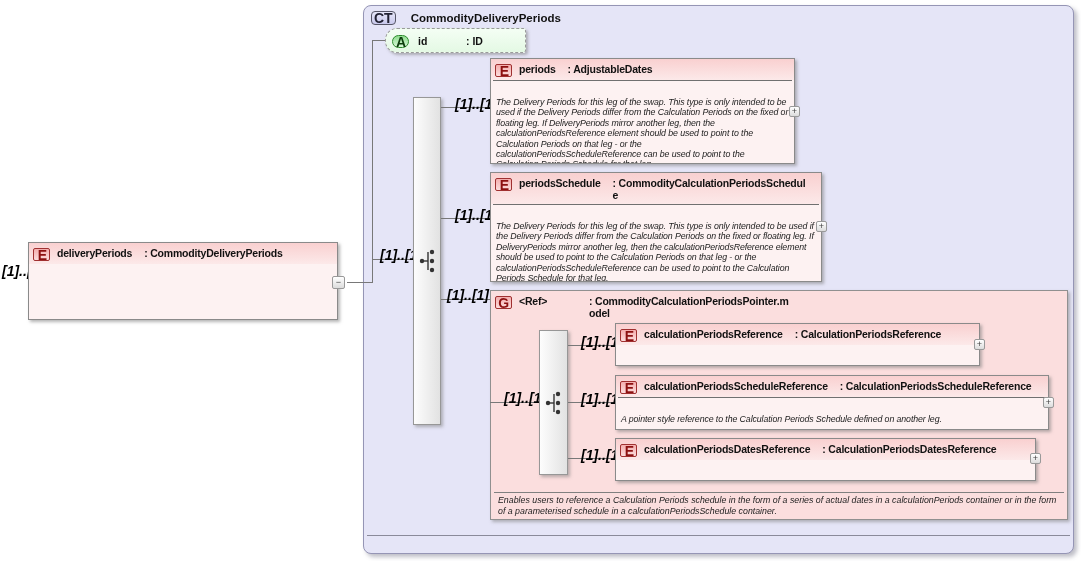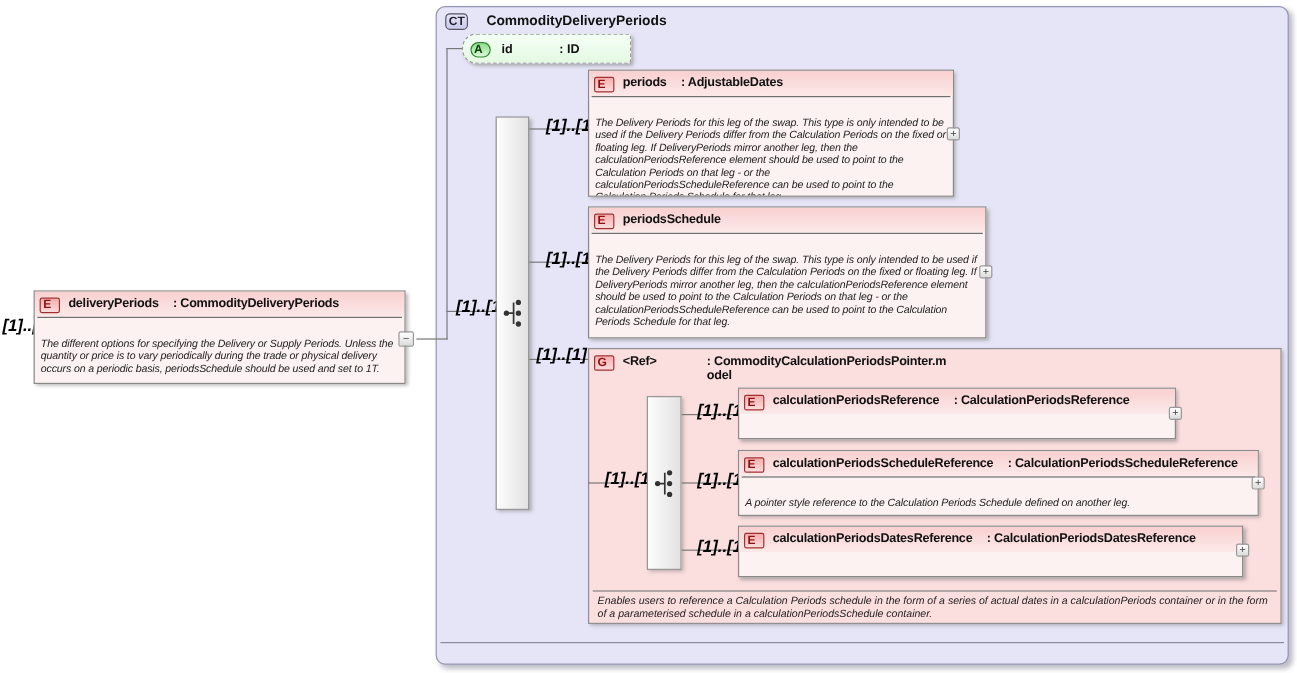--- a/index.html
+++ b/index.html
@@ -15,21 +15,21 @@
     box-shadow:3px 3px 4px rgba(110,110,130,.45);
   }
   .ct-header { position:absolute; left:7px; top:4px; display:flex; align-items:center; gap:8px; }
   .ct-title { font-weight:bold; font-size:11.5px; color:#111; }
   .ct-footer-sep { position:absolute; left:3px; right:3px; bottom:17px; border-top:1px solid #8a8a9a; }
   .ct-footer { position:absolute; left:7px; right:8px; bottom:3px; font-style:italic; font-size:9.2px; color:#333; }
 
   
   .badge {
     display:inline-block; flex:none; min-width:17px; height:13px; line-height:12px; padding:0 2px;
-    text-align:left; font-size:10px; font-weight:bold; border-radius:2px; margin-right:7px; margin-top:1px;
+    text-align:right; font-size:14px; font-weight:bold; border-radius:2px; margin-right:7px; margin-top:1px;
   }
   .badge.ct-b { background:linear-gradient(#e6e6f8,#c9c9ec); border:1px solid #556; color:#223; border-radius:4px; height:14px; line-height:13px; }
   .badge.e-b  { background:linear-gradient(#f4aeae,#fcdcdc); border:1px solid #a03030; color:#8c1010; }
   .badge.g-b  { background:linear-gradient(#f4aeae,#fcdcdc); border:1px solid #a03030; color:#8c1010; }
   .badge.a-b  { background:linear-gradient(#8edc8e,#d9f8d9); border:1px solid #2c8a2c; color:#0d3d0d; border-radius:7px; }
 
   
   .ebox {
     position:absolute; border:1px solid #8a8a8a; background:#fdf2f2;
     box-shadow:2px 2px 3px rgba(120,120,120,.55); overflow:hidden;
@@ -114,21 +114,20 @@
   <div class="hline" style="left:441px;top:218px;width:49px;"></div>
   <div class="hline" style="left:441px;top:299px;width:49px;"></div>
 
   <span class="card" style="left:2px;top:263px;">[1]..[1]</span>
   <div class="ebox" style="left:28px;top:242px;width:310px;height:78px;">
     <div class="etitle nowrap">
       <span class="badge e-b">E</span>
       <span class="ename">deliveryPeriods</span>
       <span class="etype">: CommodityDeliveryPeriods</span>
     </div>
-    <div class="edesc">The different options for specifying the Delivery or Supply Periods. Unless the quantity or price is to vary periodically during the trade or physical delivery occurs on a periodic basis, periodsSchedule should be used and set to 1T.</div>
   </div>
   <div class="toggle minus" style="left:332px;top:276px;">−</div>
 
   <div class="abox">
     <span class="badge a-b">A</span>
     <span class="aname">id</span>
     <span>: ID</span>
   </div>
 
   <span class="card" style="left:380px;top:247px;">[1]..[1]</span>
@@ -152,20 +151,21 @@
     </div>
     <div class="edesc">The Delivery Periods for this leg of the swap. This type is only intended to be used if the Delivery Periods differ from the Calculation Periods on the fixed or floating leg. If DeliveryPeriods mirror another leg, then the calculationPeriodsReference element should be used to point to the Calculation Periods on that leg - or the calculationPeriodsScheduleReference can be used to point to the Calculation Periods Schedule for that leg.</div>
   </div>
   <div class="toggle" style="left:789px;top:106px;">+</div>
 
   <span class="card" style="left:455px;top:207px;">[1]..[1]</span>
   <div class="ebox" style="left:490px;top:172px;width:332px;height:110px;">
     <div class="etitle">
       <span class="badge e-b">E</span>
       <span class="ename">periodsSchedule</span>
+      <span class="etype wrapcol" style="max-width:195px;">: CommodityCalculationPeriodsSchedule</span>
     </div>
     <div class="edesc">The Delivery Periods for this leg of the swap. This type is only intended to be used if the Delivery Periods differ from the Calculation Periods on the fixed or floating leg. If DeliveryPeriods mirror another leg, then the calculationPeriodsReference element should be used to point to the Calculation Periods on that leg - or the calculationPeriodsScheduleReference can be used to point to the Calculation Periods Schedule for that leg.</div>
   </div>
   <div class="toggle" style="left:816px;top:221px;">+</div>
 
   <span class="card" style="left:447px;top:287px;">[1]..[1]</span>
   <div class="gbox">
     <div class="gtitle">
       <span class="badge g-b">G</span>
       <span class="gname">&lt;Ref&gt;</span>

